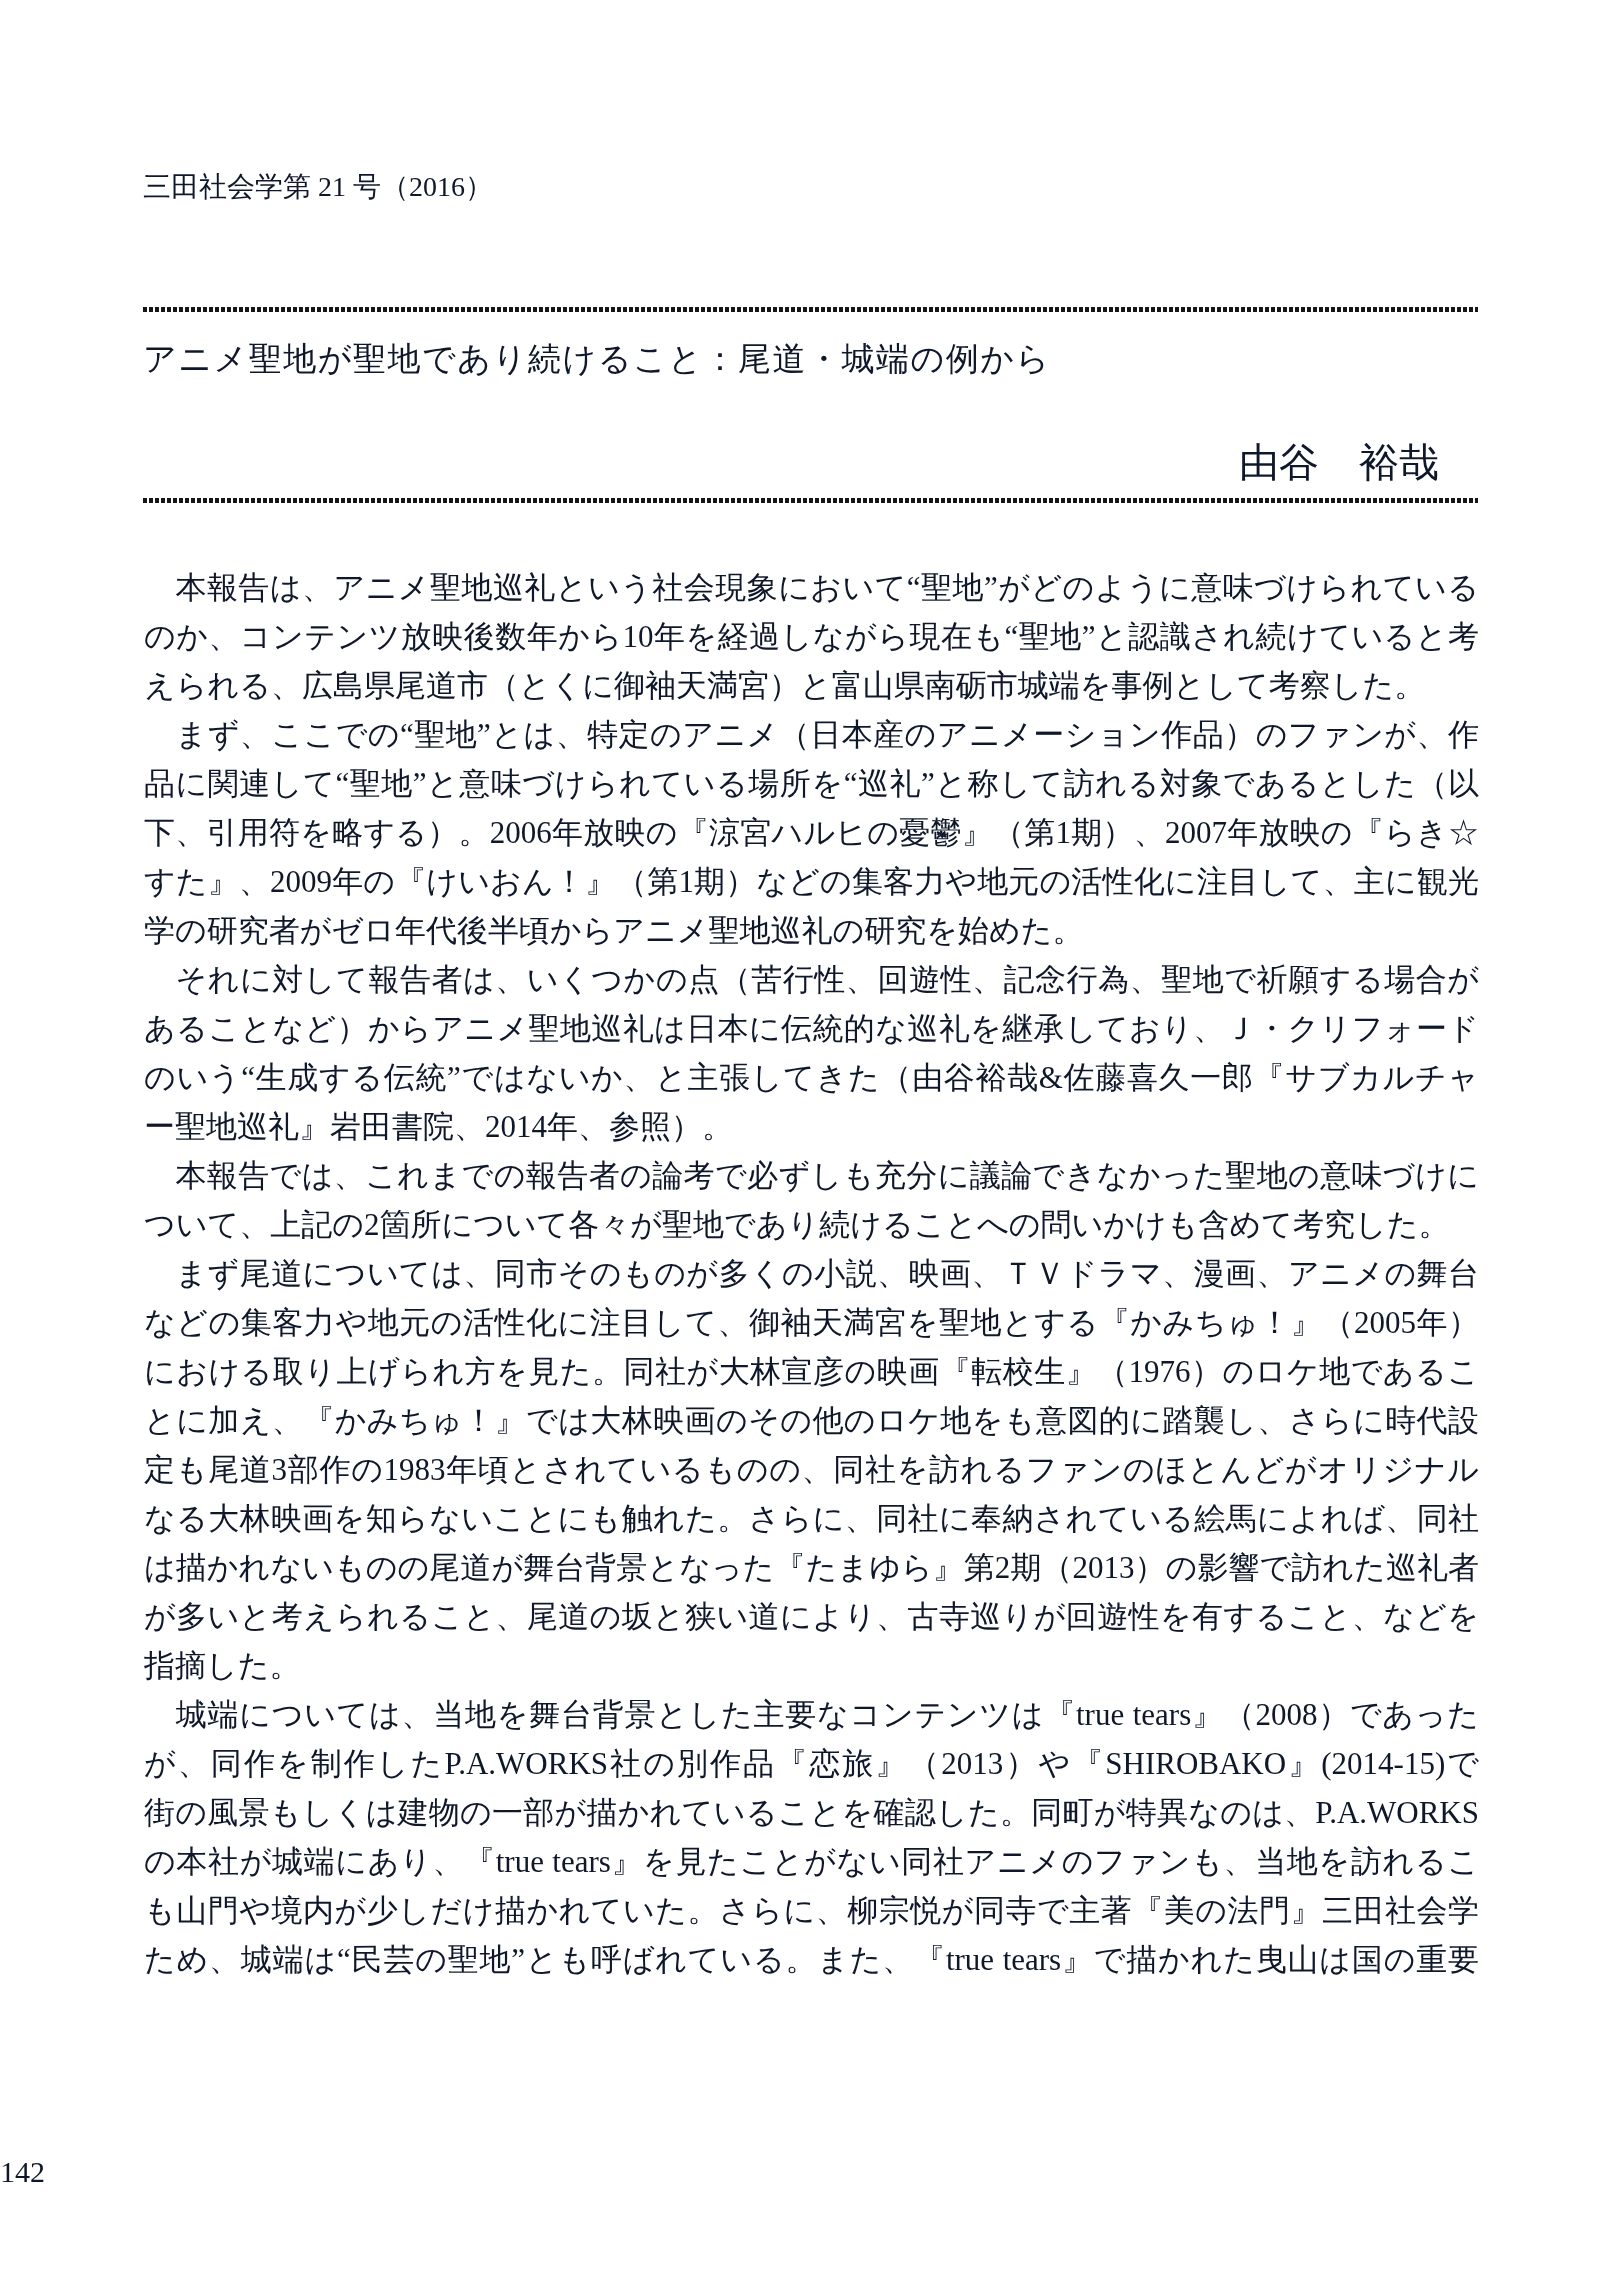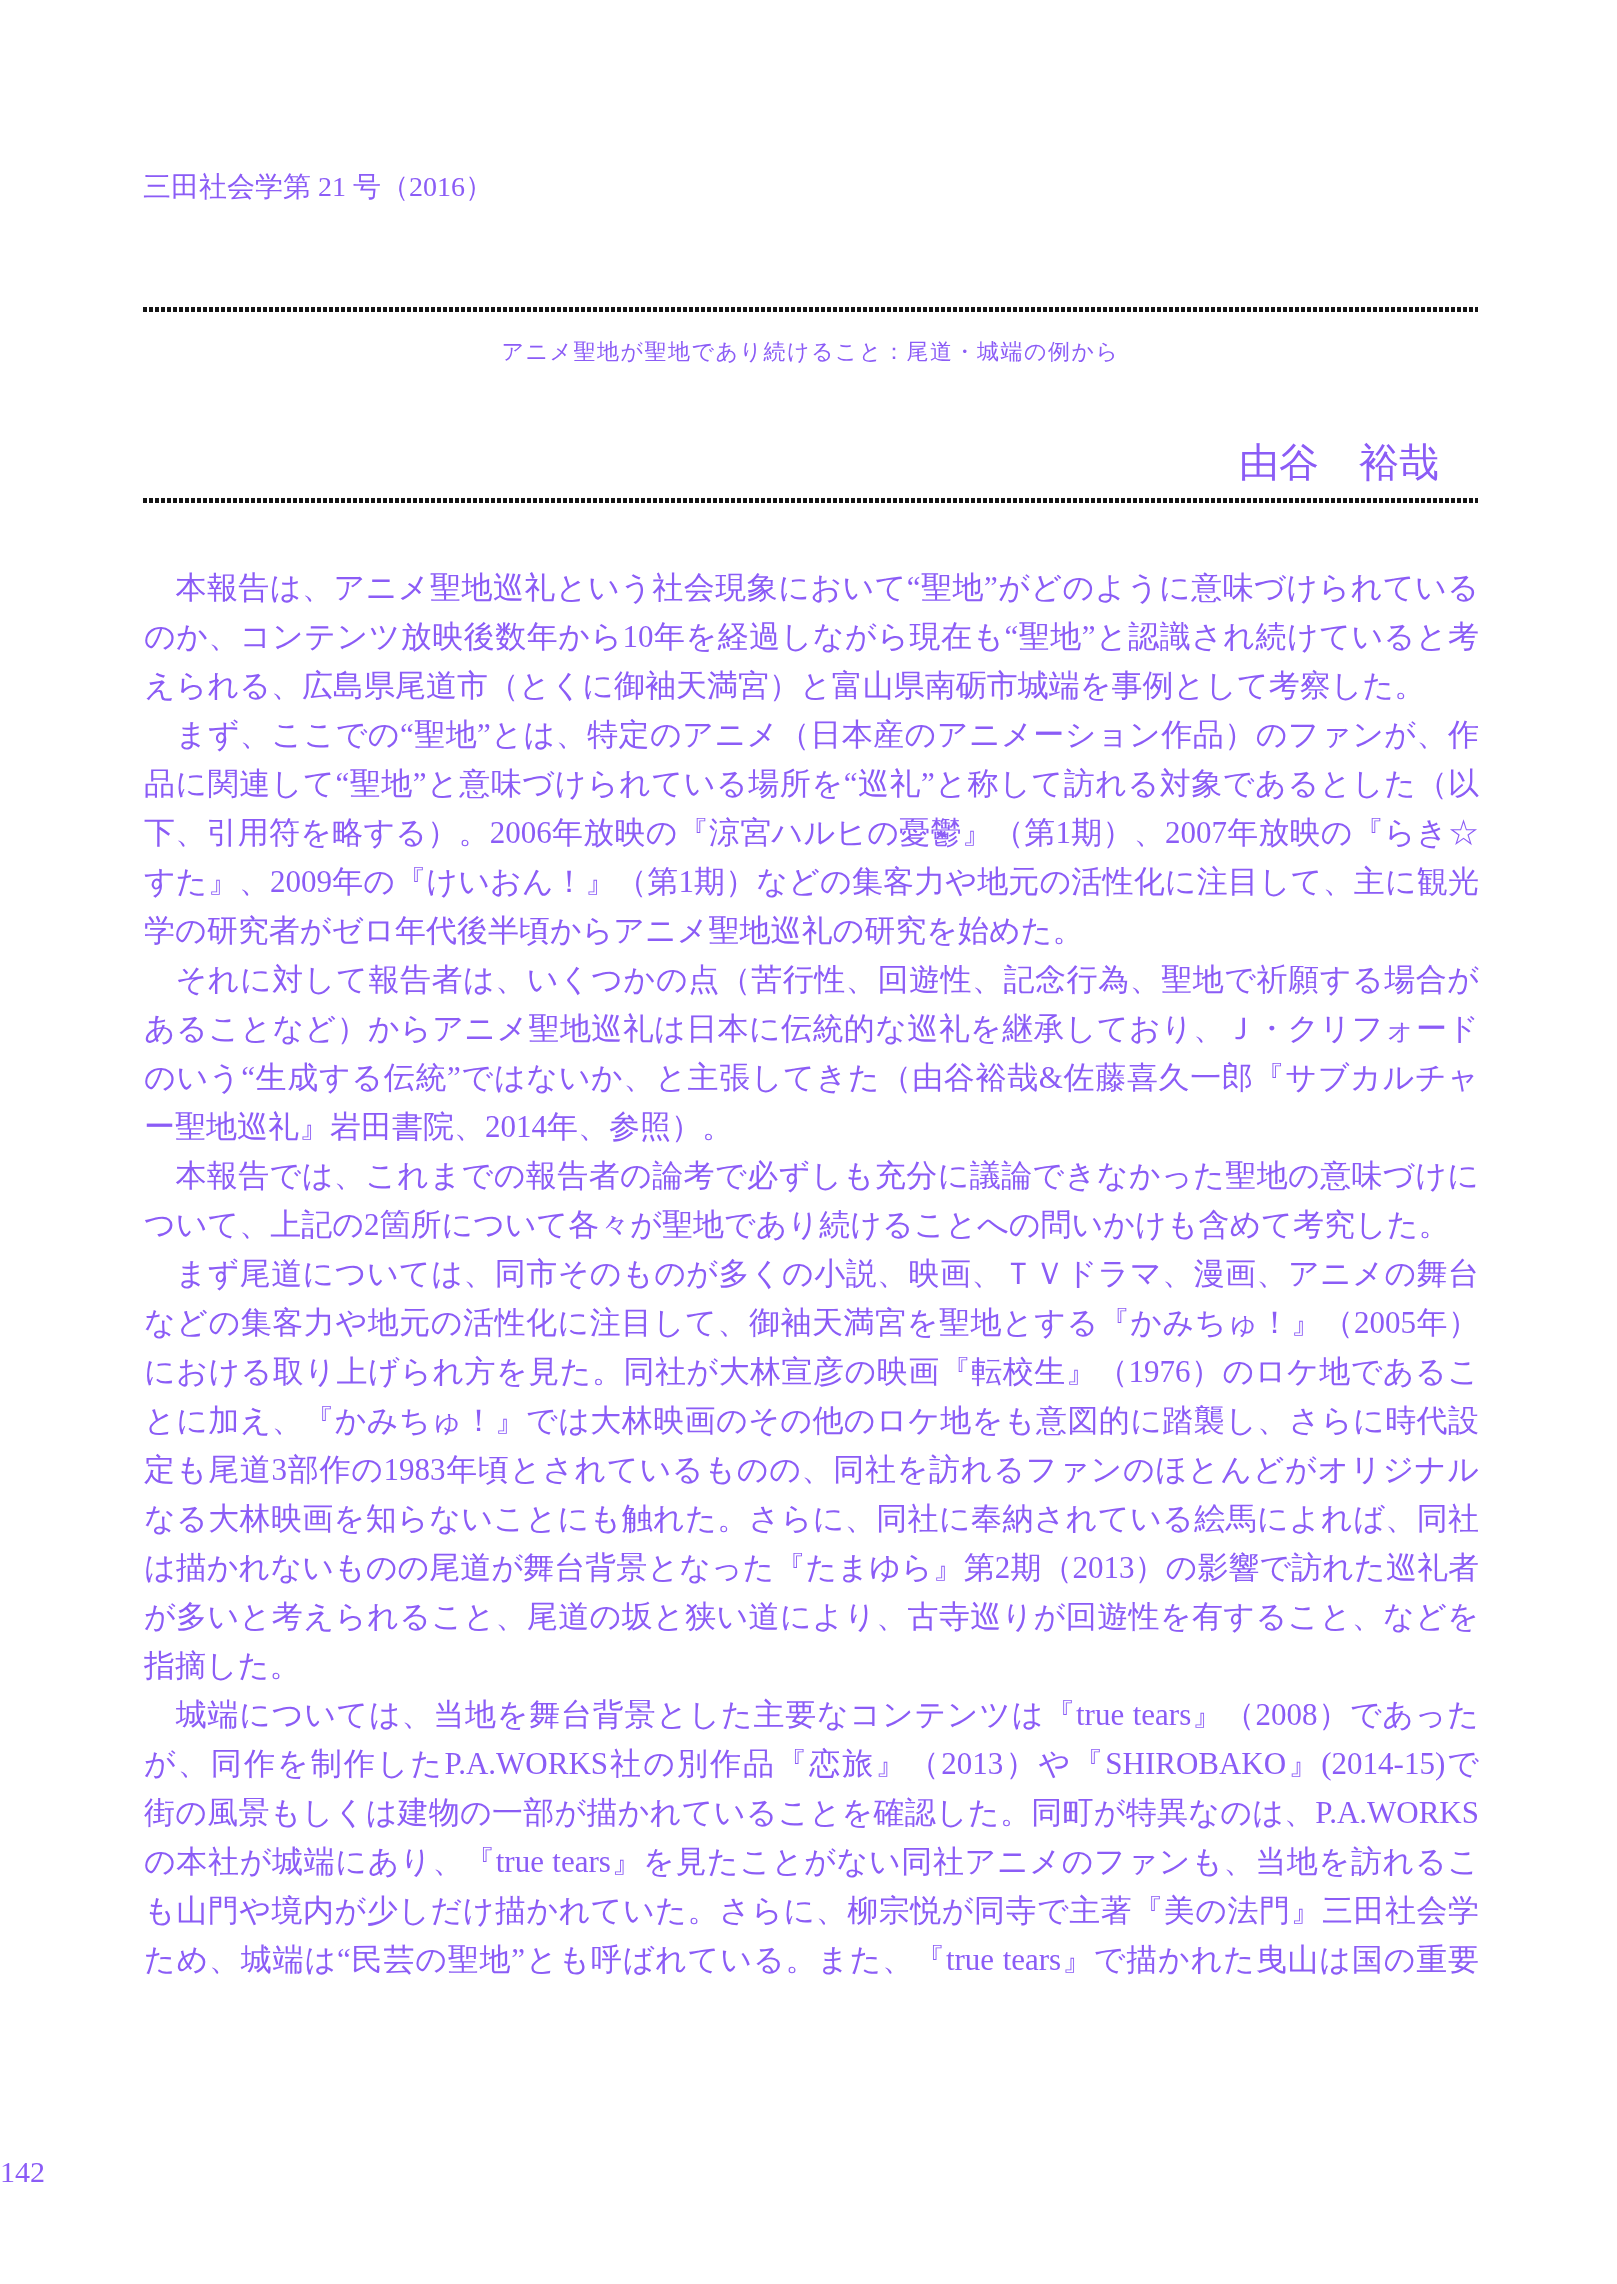--- a/index.html
+++ b/index.html
@@ -2,21 +2,21 @@
 <html lang="ja" style="font-size:12px"><head>
 <meta charset="utf-8">
 <style>
   html, body { margin: 0; padding: 0; background: #e8e8e8; }
   .page {
     position: relative;
     width: 1617px;
     height: 2284px;
     background: #ffffff;
     font-family: "Liberation Serif", "DejaVu Serif", serif;
-    color: #8b5cf6;
+    color: #0f172a;
     overflow: hidden;
   }
   .running-header {
     position: absolute;
     left: 143px;
     top: 170px;
     font-size: 28px;
     line-height: 1.2;
     white-space: pre;
   }
@@ -28,23 +28,23 @@
     background: repeating-linear-gradient(to right, #161616 0 3.8px, rgba(0,0,0,0) 3.8px 6px);
   }
   .rule-top    { top: 307px; }
   .rule-bottom { top: 498px; }
   .title {
     position: absolute;
     left: 143px;
     width: 1335px;
     top: 337px;
     margin: 0;
-    font-size: 22px;
+    font-size: 33px;
     font-weight: normal;
-    text-align: center;
+    text-align: left;
     letter-spacing: 1.5px;
     white-space: nowrap;
   }
   .author {
     position: absolute;
     right: 178px;
     top: 435px;
     font-size: 40px;
     white-space: pre;
   }

